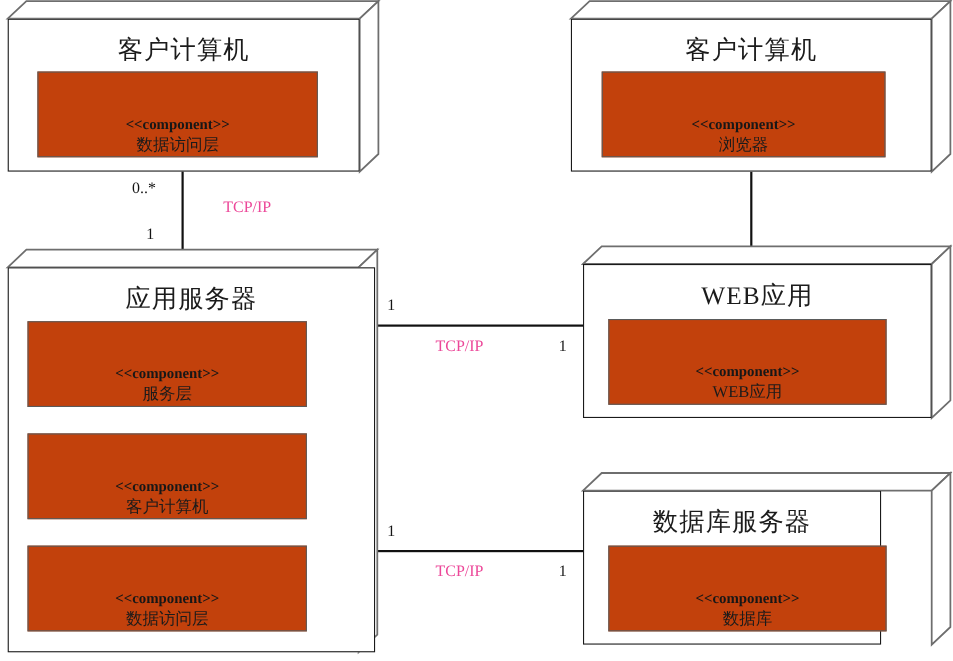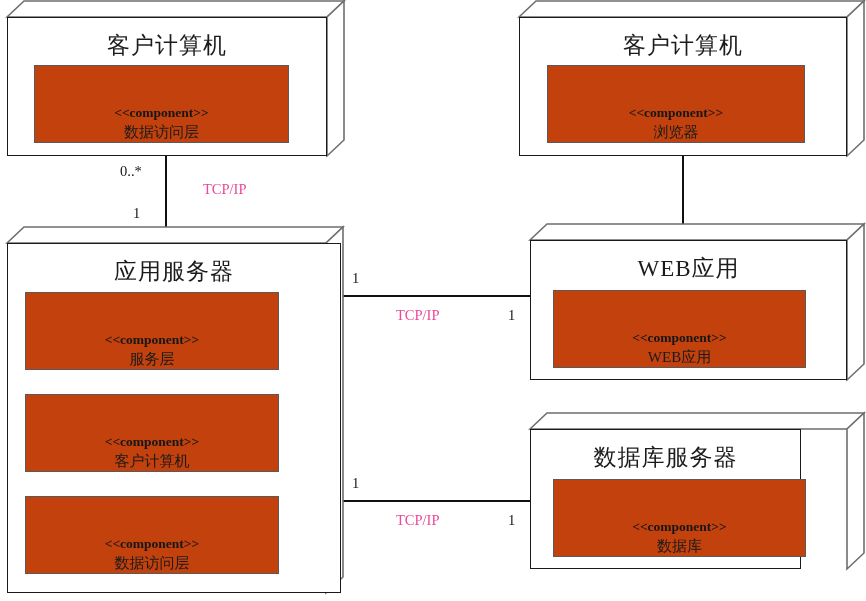--- a/index.html
+++ b/index.html
@@ -194,21 +194,21 @@
       </svg>
     </div>
     <div class="face"></div>
     <div class="title" style="top:13px;">WEB应用</div>
     <div class="component" style="left:23px; top:50px; width:253px; height:78px;">
       <div class="stereotype">&lt;&lt;component&gt;&gt;</div>
       <div class="cname">WEB应用</div>
     </div>
   </div>
 
-  <div class="node" style="left:530px; top:429px; width:271px; height:140px;">
+  <div class="node" style="left:530px; top:446px; width:271px; height:140px;">
     <div class="top">
       <svg width="340" height="160" viewBox="0 0 340 160">
         <polygon points="0,0 17,-16 334,-16 317,0" fill="#ffffff" stroke="#6e6e6e" stroke-width="1.6"></polygon>
         <polygon points="317,0 334,-16 334,124 317,140" fill="#ffffff" stroke="#6e6e6e" stroke-width="1.6"></polygon>
       </svg>
     </div>
     <div class="face"></div>
     <div class="title" style="top:13px;">数据库服务器</div>
     <div class="component" style="left:23px; top:50px; width:253px; height:78px;">
       <div class="stereotype">&lt;&lt;component&gt;&gt;</div>

